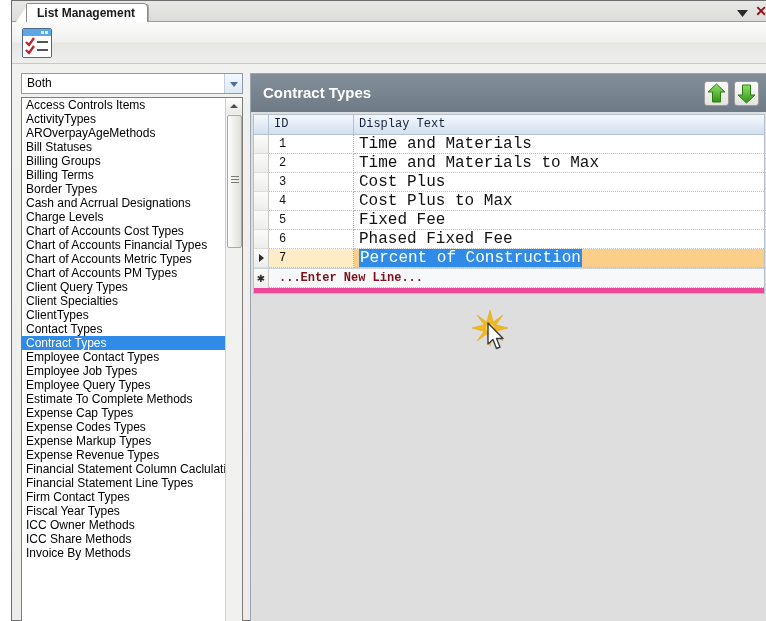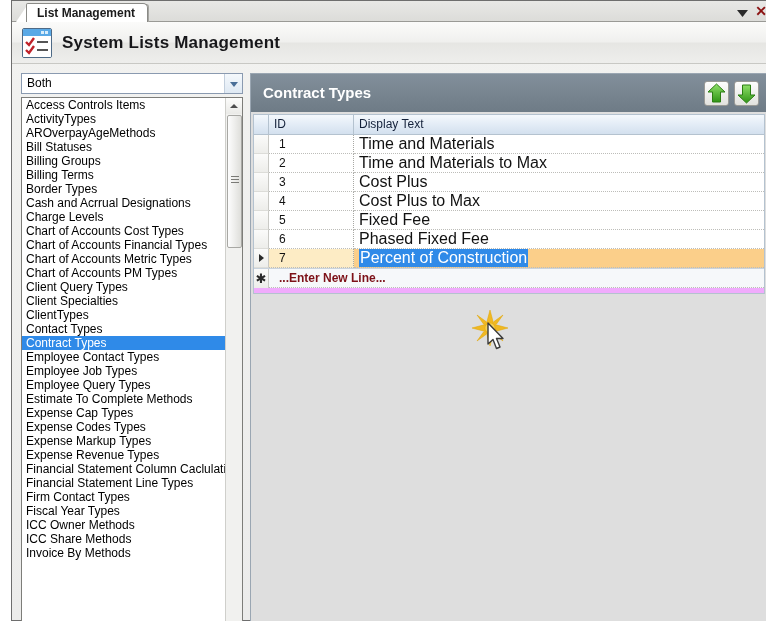--- a/index.html
+++ b/index.html
@@ -266,23 +266,24 @@
     box-sizing: border-box;
   }
   #btn-move-up { right: 38px; }
   #btn-move-down { right: 8px; }
 
   
   #grid {
     position: absolute;
     left: 2px; top: 40px;
     width: 512px; height: 180px;
-    background: #f0abfc;
+    background: #ec4899;
     border: 1px solid #b4c2cf;
     box-sizing: border-box;
+    font-family: Liberation Mono, monospace;
   }
   .grid-header {
     display: flex;
     height: 20px;
     background: linear-gradient(to bottom, #f4f8fc 0%, #e3ecf6 50%, #d3e0ee 100%);
     border-bottom: 1px solid #b4c2cf;
     box-sizing: border-box;
   }
   .gh-sel {
     width: 15px;
@@ -429,21 +430,20 @@
         <rect x="0" y="0" width="28" height="7" fill="#5aa9e6"></rect>
         <rect x="0" y="7" width="28" height="21" fill="#ffffff"></rect>
         <rect x="18" y="2" width="3" height="3" fill="#d8edfb"></rect>
         <rect x="22" y="2" width="3" height="3" fill="#d8edfb"></rect>
         <path d="M3 13 l3 3 l5 -7" stroke="#c0232a" stroke-width="2.4" fill="none"></path>
         <path d="M3 21 l3 3 l5 -7" stroke="#c0232a" stroke-width="2.4" fill="none"></path>
         <rect x="14" y="12" width="11" height="2" fill="#555"></rect>
         <rect x="14" y="20" width="11" height="2" fill="#555"></rect>
       </svg>
     </div>
-    <div id="page-title">System Lists Management</div>
   </div>
 
   <div id="body-area">
 
     <div id="filter-select">
       <div id="filter-select-value">Both</div>
       <div id="filter-select-btn">
         <svg width="18" height="19" viewBox="0 0 18 19">
             <path d="M5 8 L13 8 L9 13 Z" fill="#4a6f98"></path>
           </svg>

